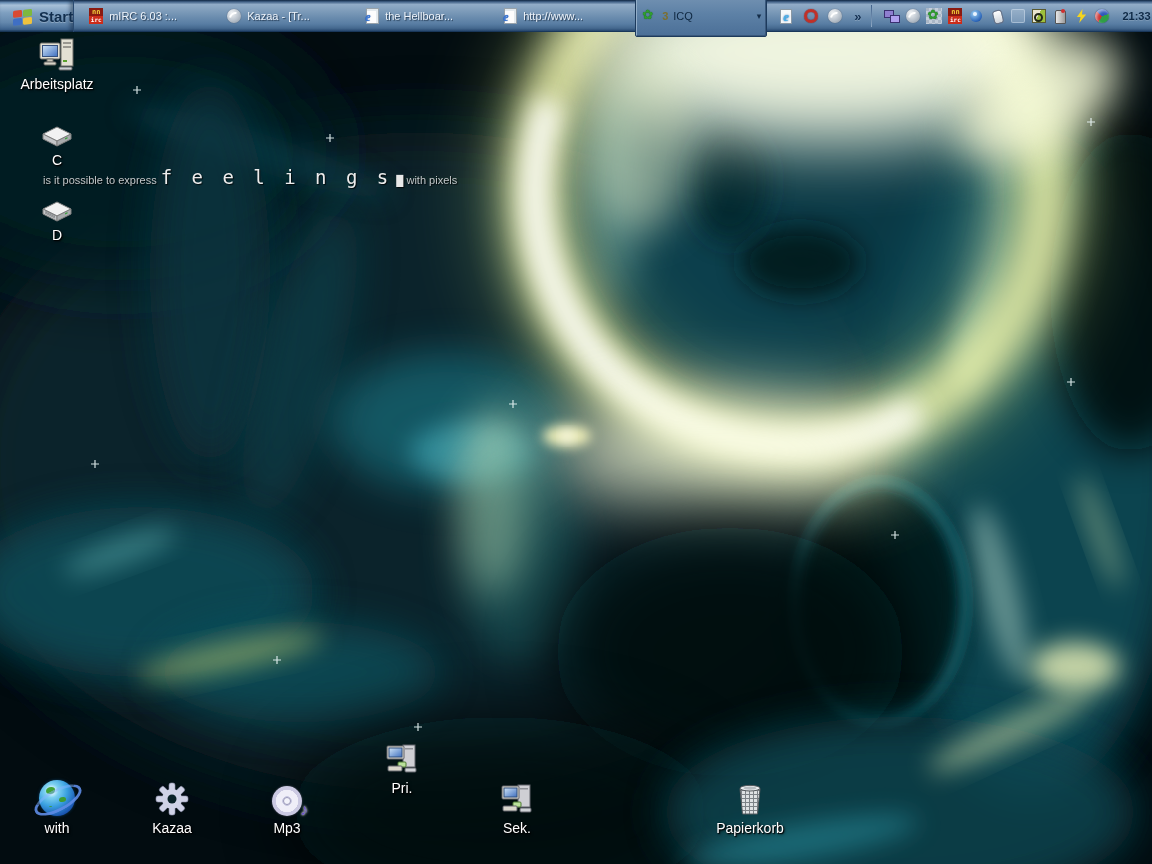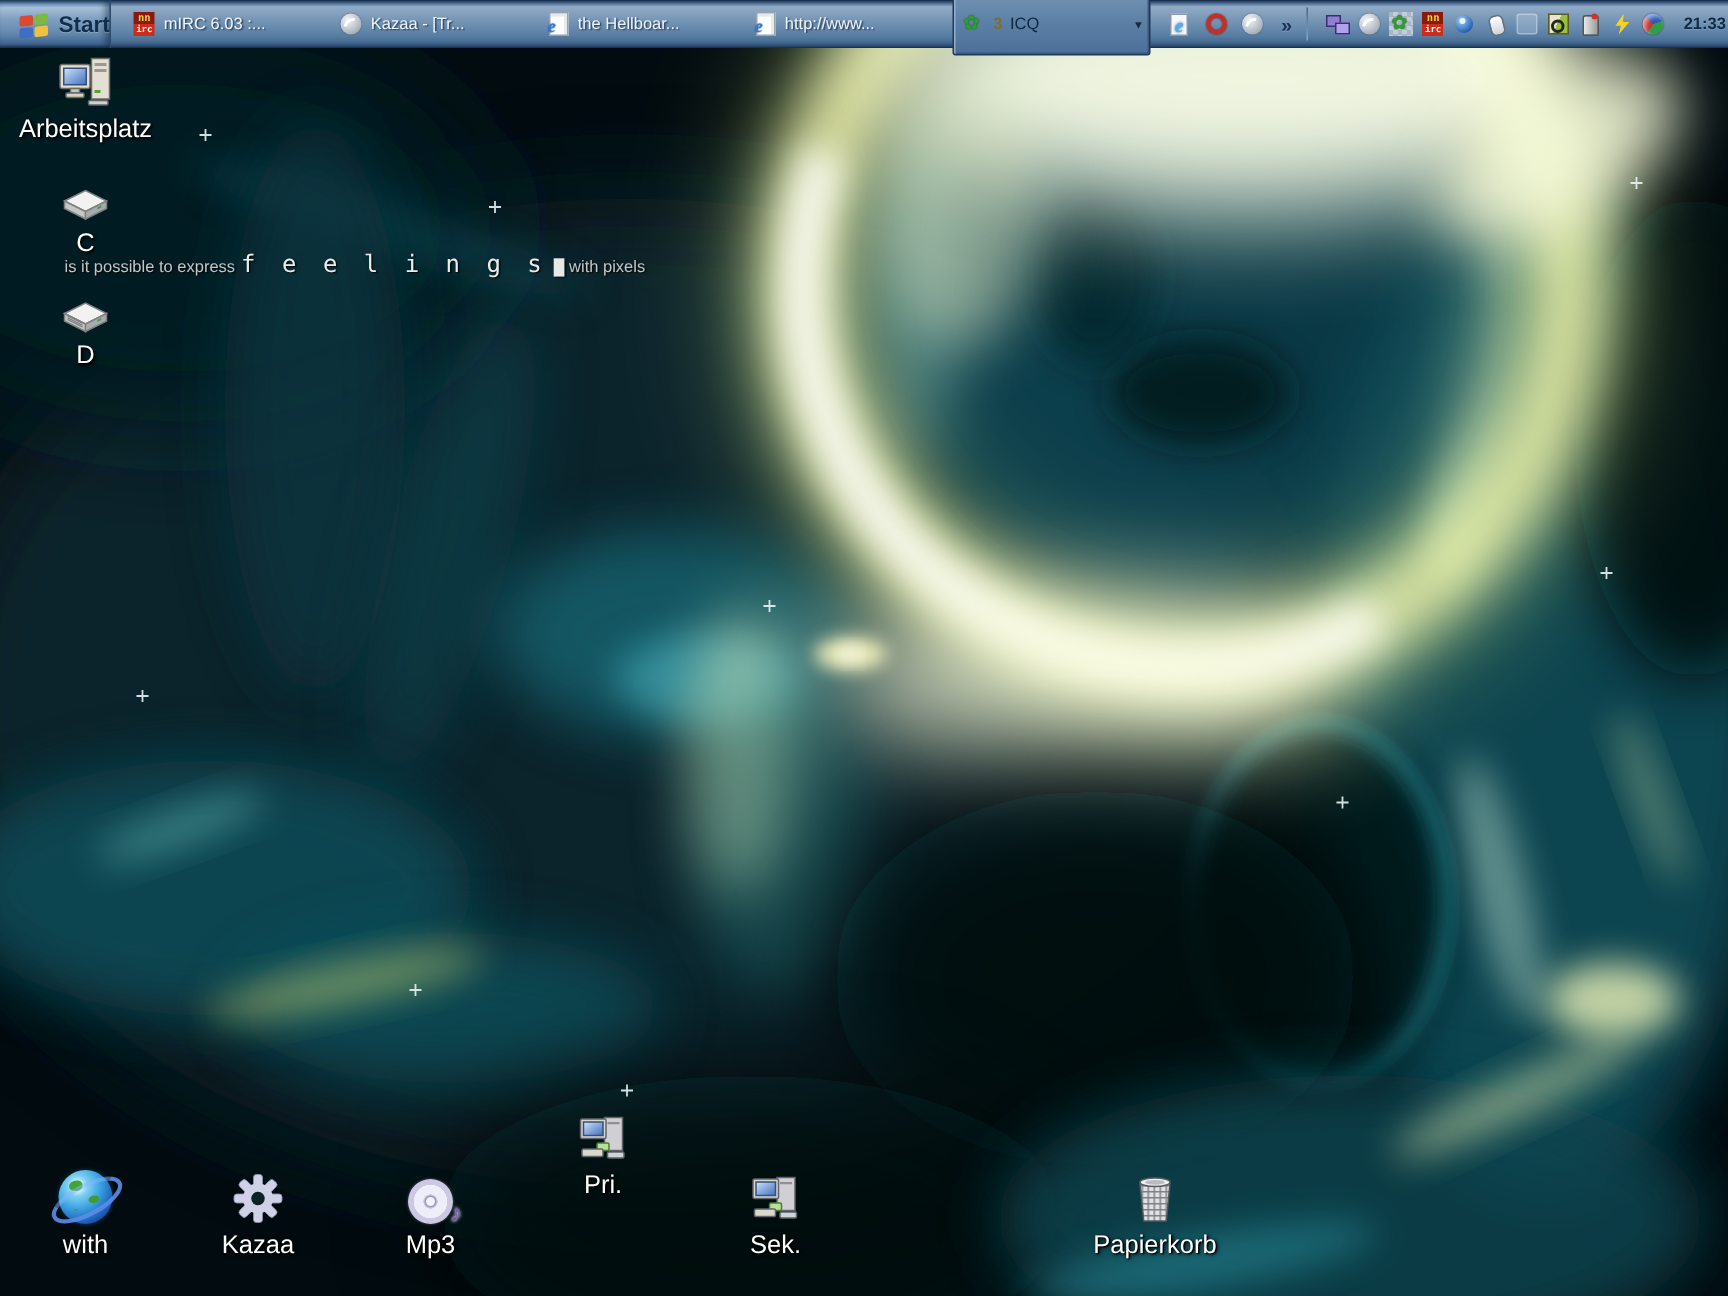--- a/index.html
+++ b/index.html
@@ -64,26 +64,26 @@
     clip-path:polygon(58% 0,18% 58%,44% 58%,34% 100%,84% 40%,54% 40%);}
   .t-globe::before{content:"";position:absolute;inset:1px;border-radius:50%;
     background:conic-gradient(from 210deg,#cc3333 0 28%,#2f58b8 28% 62%,#2f9e46 62% 100%);
     box-shadow:inset 2px 2px 3px rgba(255,255,255,.55),0 0 1px #123;}
 
   
   .desktop{position:absolute;left:0;top:32px;width:1152px;height:832px;overflow:hidden;background:#04161c;}
   .wallpaper{position:absolute;inset:0;}
   .walltext{position:absolute;left:43px;top:134px;white-space:nowrap;color:#c2c6c8;font-size:11px;z-index:5;
     text-shadow:1px 1px 1px rgba(0,0,0,.8);}
-  .walltext .hl{font-family:"DejaVu Sans Mono",monospace;font-size:16px;color:#ececec;letter-spacing:4px;margin:0 4px;}
+  .walltext .hl{font-family:"DejaVu Sans Mono",monospace;font-size:19px;color:#ececec;letter-spacing:4px;margin:0 4px;}
   .walltext .cur{color:#e8e8e8;font-size:10px;letter-spacing:0;}
 
   .dicon{position:absolute;width:84px;display:flex;flex-direction:column;align-items:center;gap:4px;z-index:10;cursor:pointer;}
   .dicon .ic{height:36px;display:flex;align-items:flex-end;justify-content:center;position:relative;}
-  .dicon .lbl{font-size:17px;color:#fff;text-shadow:1px 1px 1px #000,1px 1px 3px #000;padding:0 2px;text-align:right;}
+  .dicon .lbl{font-size:14px;color:#fff;text-shadow:1px 1px 1px #000,1px 1px 3px #000;padding:0 2px;text-align:right;}
 
   .globe{position:relative;width:36px;height:36px;border-radius:50%;
     background:radial-gradient(circle at 35% 30%,#d8f4ff 0 8%,#7cd0f0 20%,#3aa0e0 45%,#1a55b0 75%,#0c3a80);box-shadow:0 0 3px #0a3a60;}
   .globe::before{content:"";position:absolute;left:7px;top:7px;width:9px;height:7px;border-radius:60% 40% 55% 45%;background:#43a238;
     box-shadow:12px 9px 0 -1px #3f9c34,0px 16px 0 -3px #3f9c34;}
   .globe::after{content:"";position:absolute;left:-7px;top:9px;width:46px;height:16px;border:3px solid rgba(95,140,230,.9);
     border-top-color:rgba(135,180,255,.5);border-radius:50%;transform:rotate(-28deg);}
   .cd{position:relative;width:30px;height:30px;border-radius:50%;box-shadow:0 0 2px #556;
     background:radial-gradient(circle,#ffffff 0 12%,#c9c9e2 13% 22%,#efeef8 23% 52%,#cbc9e2 53% 70%,#b6b4d2 71% 100%);}
   .cd::before{content:"";position:absolute;left:11px;top:11px;width:8px;height:8px;border-radius:50%;background:#f2f2fa;border:1px solid #9a98b8;box-sizing:border-box;}
@@ -335,21 +335,21 @@
           <rect x="2" y="4" width="17" height="13" rx="1" fill="#d9d6cb" stroke="#60636a"></rect>
           <rect x="4" y="6" width="13" height="9" fill="url(#scr)" stroke="#33507e"></rect>
           <rect x="13" y="20" width="8" height="5" rx="1" fill="#b9e09a" stroke="#4e7a32"></rect>
           <rect x="3" y="24" width="14" height="5" rx="1" fill="#dad7cc" stroke="#60636a"></rect>
           <rect x="20" y="26" width="11" height="4" rx="1" fill="#cfd2d6" stroke="#60636a"></rect>
         </svg>
       </div>
       <div class="lbl">Sek.</div>
     </div>
 
-    <div class="dicon" style="left:728px;top:748px;">
+    <div class="dicon" style="left:708px;top:748px;">
       <div class="ic">
         <svg width="26" height="34" viewBox="0 0 26 34">
           <path d="M3 7 L23 7 L20.5 32 L5.5 32 Z" fill="url(#mesh)" stroke="#565a5e"></path>
           <ellipse cx="13" cy="6.2" rx="10" ry="2.8" fill="#eceef0" stroke="#565a5e"></ellipse>
           <ellipse cx="13" cy="6.2" rx="6.5" ry="1.6" fill="#b8bcc0"></ellipse>
         </svg>
       </div>
       <div class="lbl">Papierkorb</div>
     </div>
 

